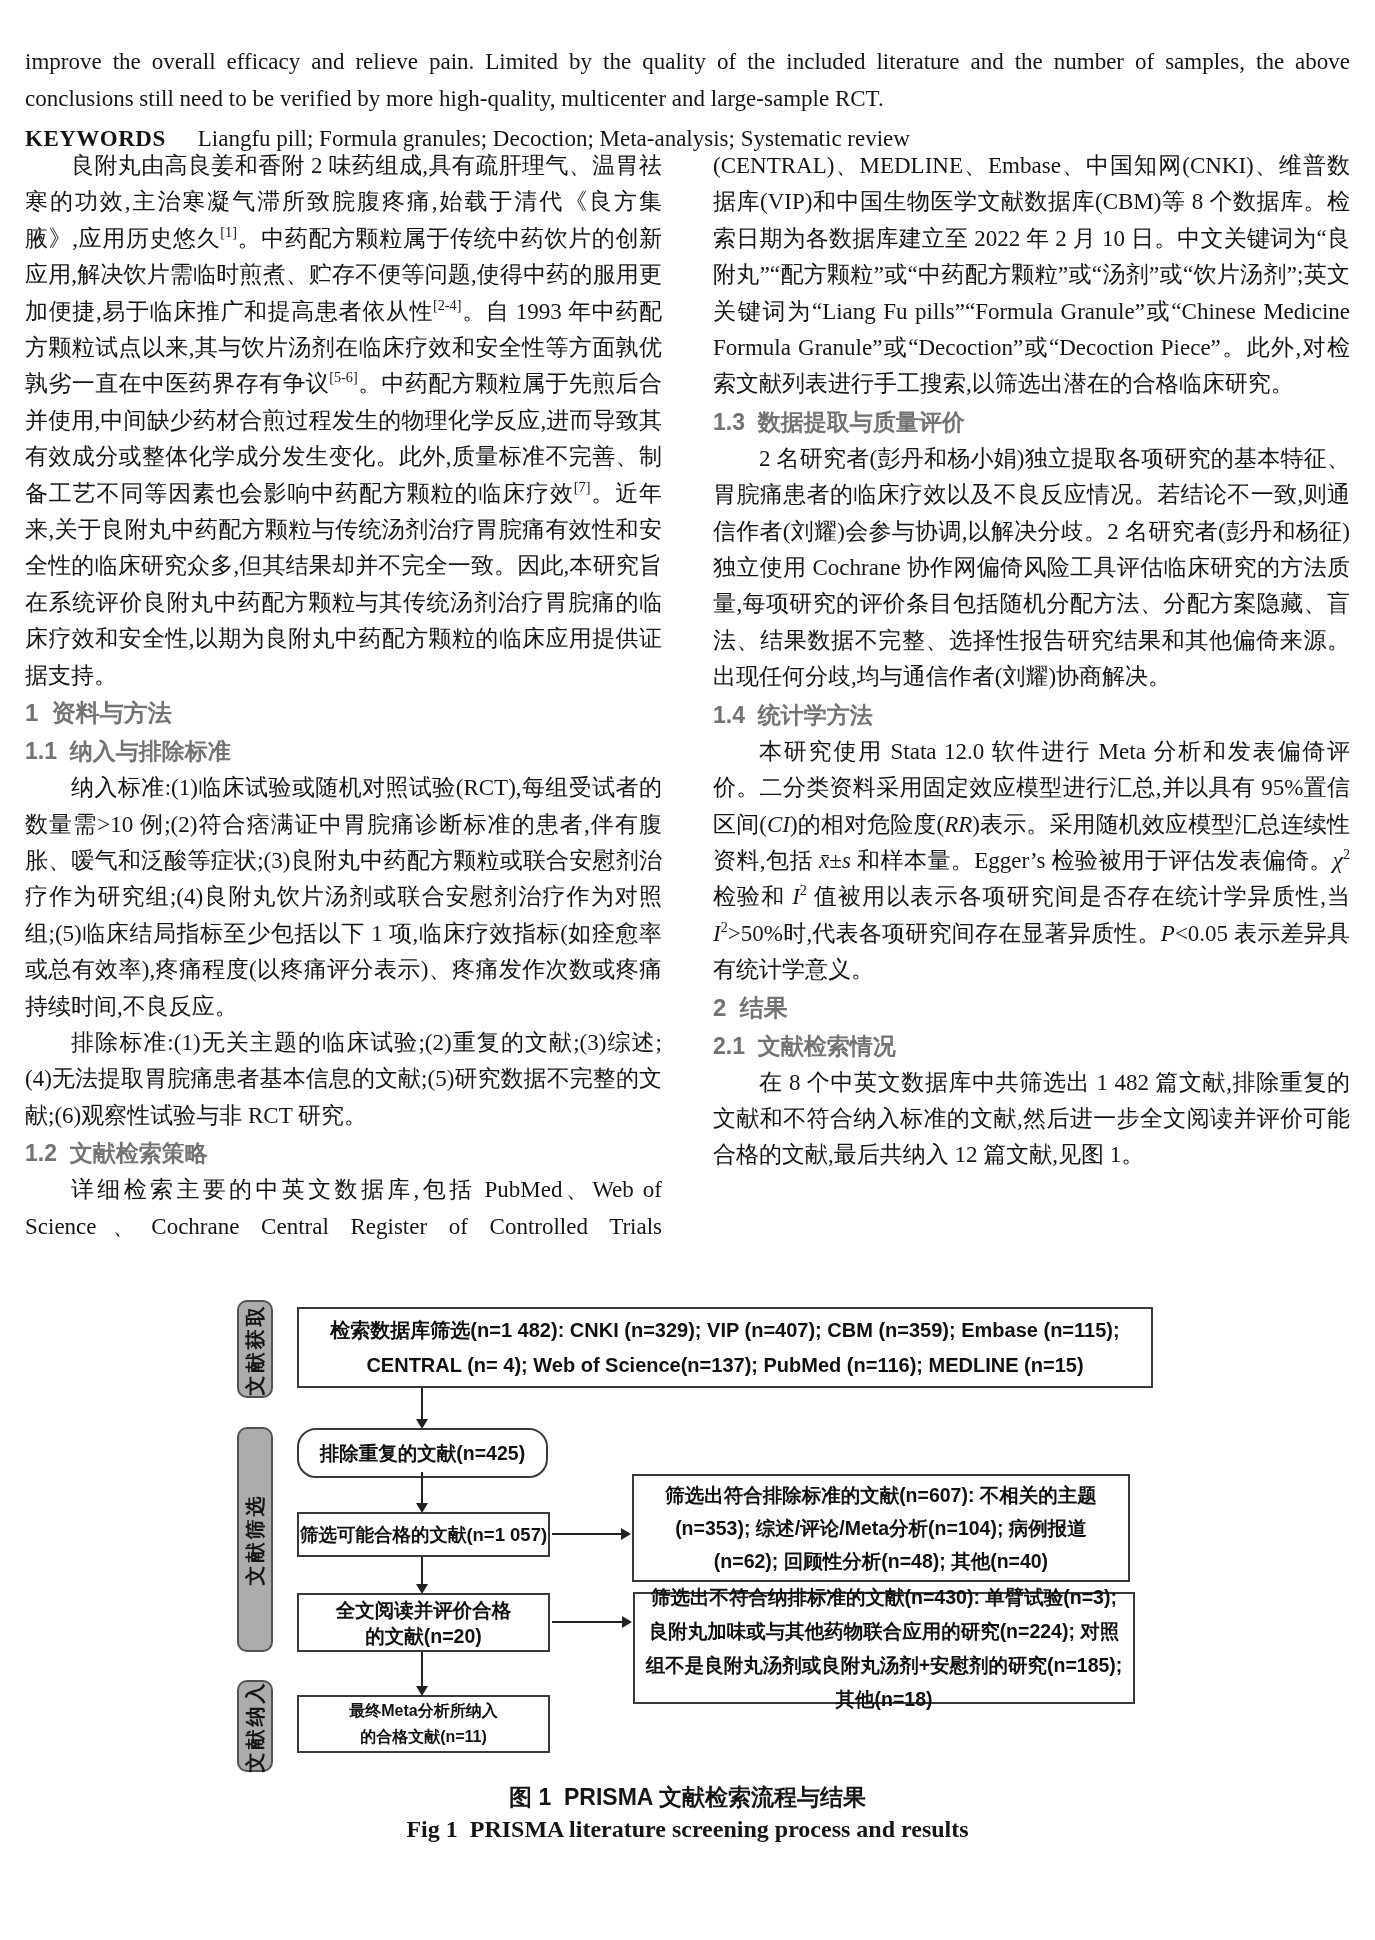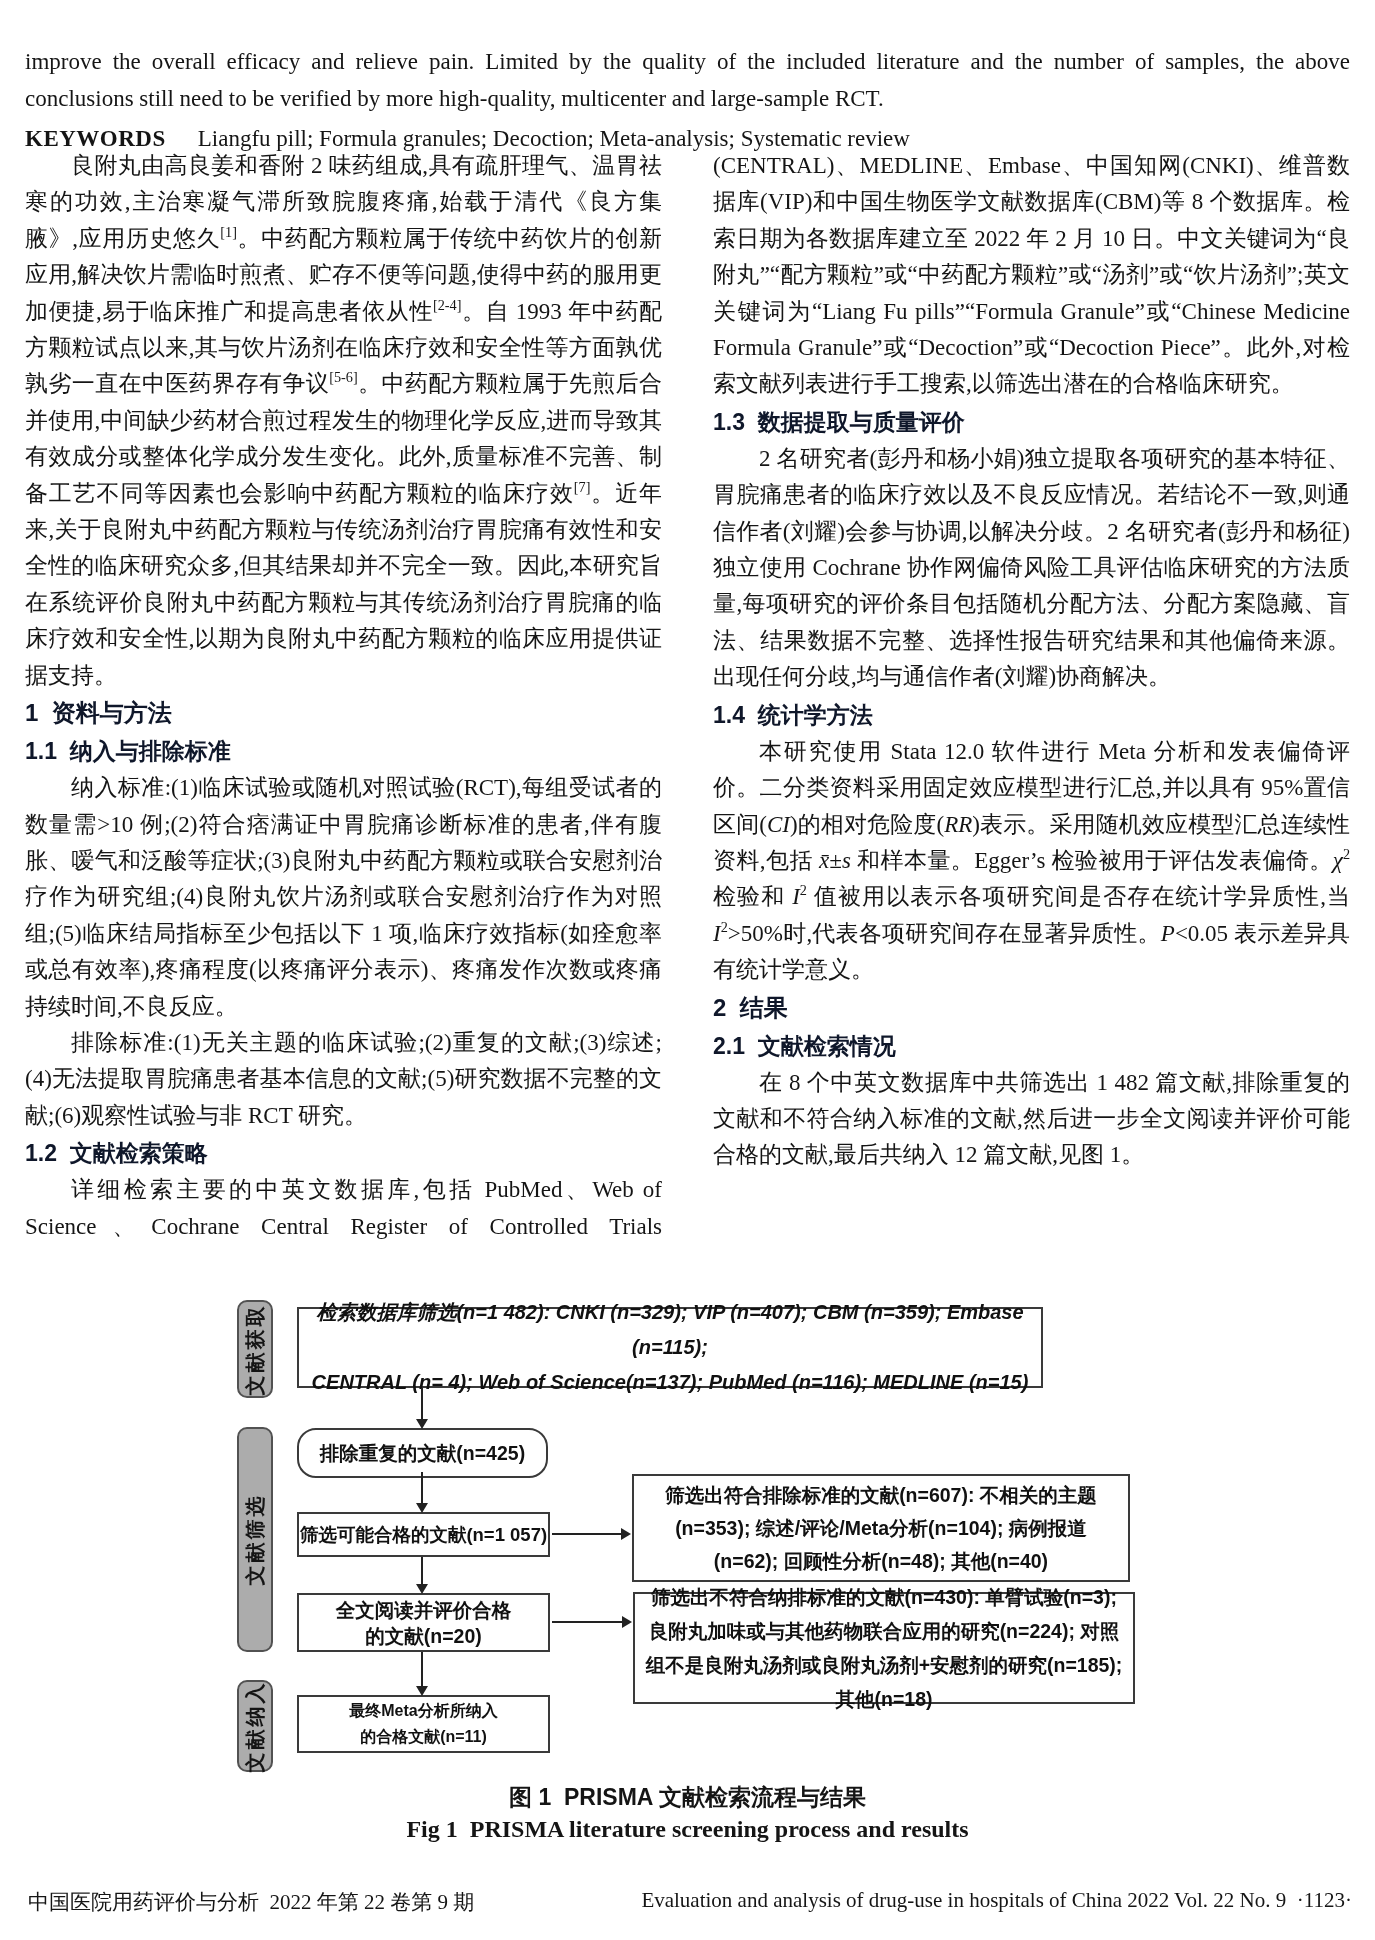--- a/index.html
+++ b/index.html
@@ -26,38 +26,38 @@
     position:absolute; top:148px; width:637px;
     font-size:23px; line-height:36.4px; text-align:justify;
   }
   .col-left  { left:25px; }
   .col-right { left:713px; }
   .col p { margin:0; }
   .col p.ind { text-indent:2em; }
   .col p.justify-last { text-align-last:justify; }
   h2.sec, h3.sub {
     margin:0; font-family:"Liberation Sans","DejaVu Sans",sans-serif;
-    color:#0f172a;
+    color:#737373;
   }
   h2.sec { font-size:24px; font-weight:bold; line-height:38px; }
   h3.sub { font-size:23px; font-weight:bold; line-height:38px; }
   sup { font-size:0.62em; line-height:0; }
   .it { font-style:italic; }
 
   
   #figure {
     position:absolute; left:230px; top:1295px; width:920px; height:485px;
     font-family:"Liberation Sans","DejaVu Sans",sans-serif; color:#111;
   }
   .fbox {
     position:absolute; border:2.5px solid #3a3a3a; background:#fff;
     display:flex; flex-direction:column; align-items:center; justify-content:center;
     text-align:center; font-weight:600; box-sizing:border-box;
   }
-  .fbox.b1 { left:67px;  top:12px;  width:746px; height:81px;  font-size:20px;  line-height:35px; padding:0 12px;font-style:italic; }
+  .fbox.b1 { left:67px;  top:12px;  width:856px; height:81px;  font-size:20px;  line-height:35px; padding:0 12px; }
   .fbox.b2 { left:67px;  top:133px; width:251px; height:50px;  font-size:19.5px;border-radius:19px; }
   .fbox.b3 { left:67px;  top:217px; width:253px; height:45px;  font-size:18.5px; white-space:nowrap; }
   .fbox.b4 { left:67px;  top:298px; width:253px; height:59px;  font-size:19.5px; line-height:26px; }
   .fbox.b5 { left:67px;  top:400px; width:253px; height:58px;  font-size:16px; line-height:26px; }
   .fbox.r1 { left:402px; top:179px; width:498px; height:108px; font-size:19.5px; line-height:33px; padding:0 20px; }
   .fbox.r2 { left:403px; top:297px; width:502px; height:112px; font-size:19.5px; line-height:34px; padding:16px 6px; }
 
   .stage {
     position:absolute; background:#acacac; border:2px solid #525252; border-radius:10px;
     display:flex; align-items:center; justify-content:center; box-sizing:border-box;
@@ -169,18 +169,14 @@
     <div class="varr v2"></div>
     <div class="varr v3"></div>
     <div class="varr v4"></div>
     <div class="harr h1"></div>
     <div class="harr h2"></div>
   </div>
 
   <div class="cap-zh">图 1&nbsp;&nbsp;PRISMA 文献检索流程与结果</div>
   <div class="cap-en">Fig 1&nbsp;&nbsp;PRISMA literature screening process and results</div>
 
-  <div class="footer">
-    <span>中国医院用药评价与分析&nbsp;&nbsp;2022 年第 22 卷第 9 期</span>
-    <span>Evaluation and analysis of drug-use in hospitals of China 2022 Vol. 22 No. 9&nbsp;&nbsp;·1123·</span>
-  </div>
 
 </div>
 
 </body></html>

